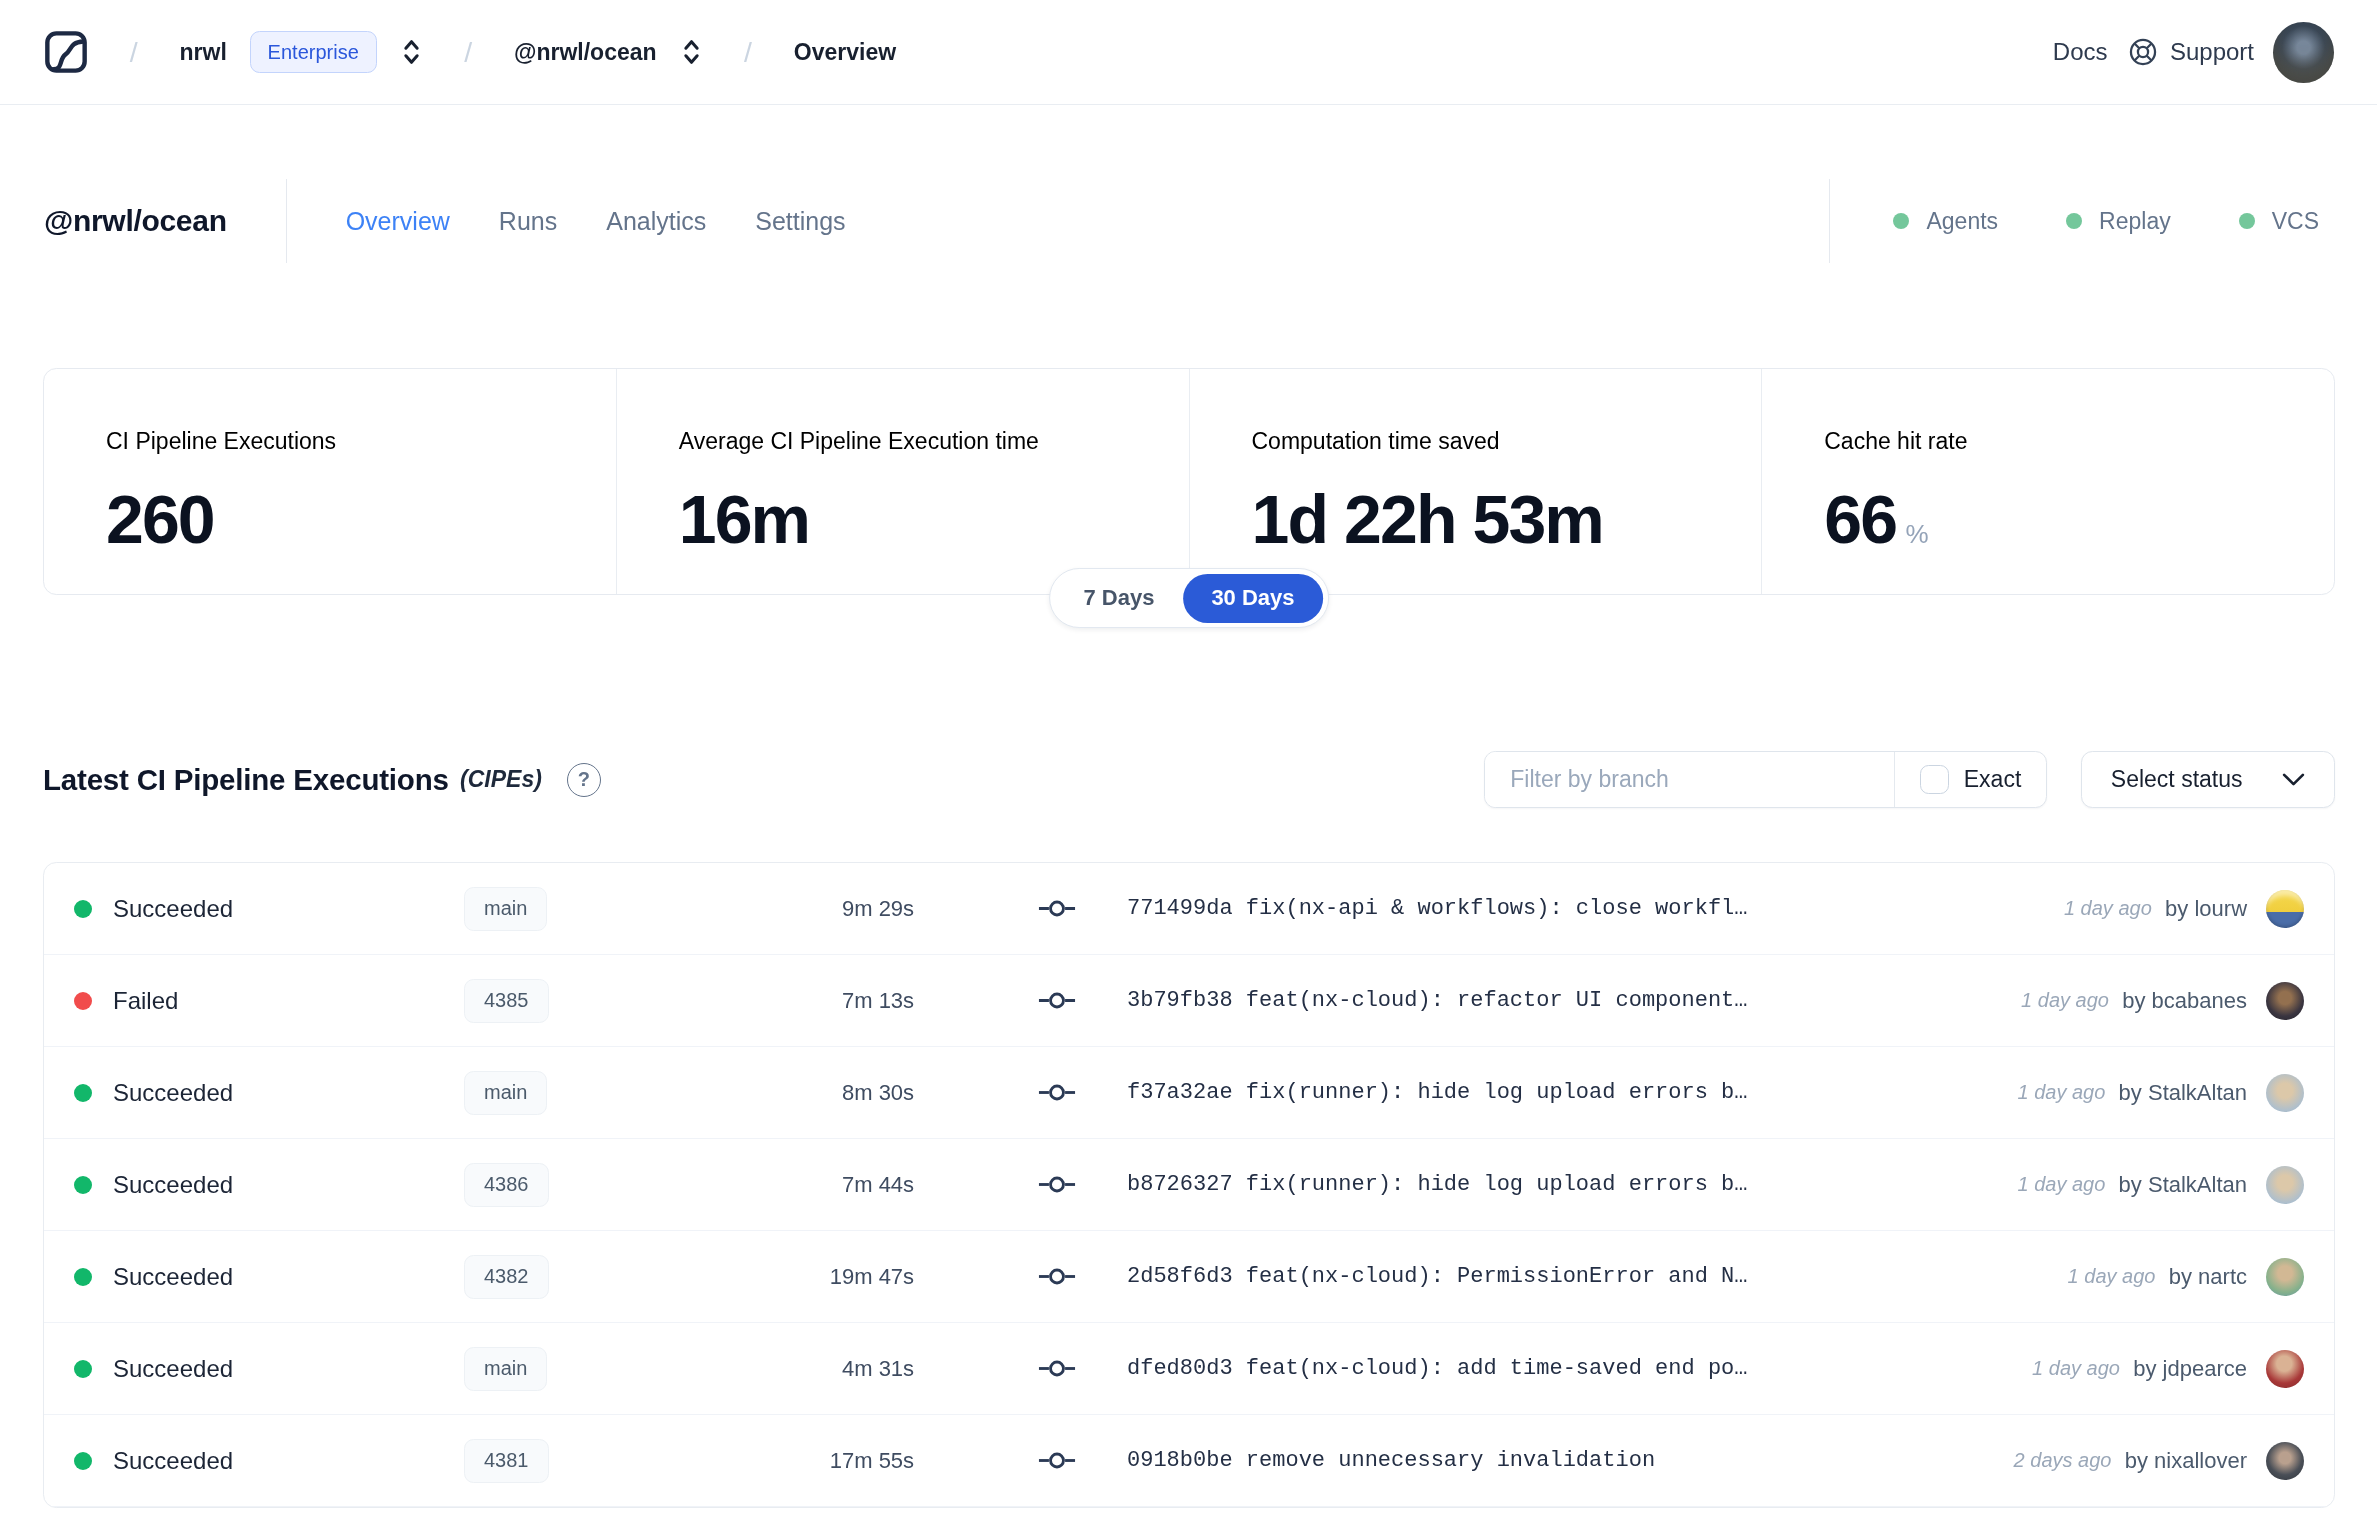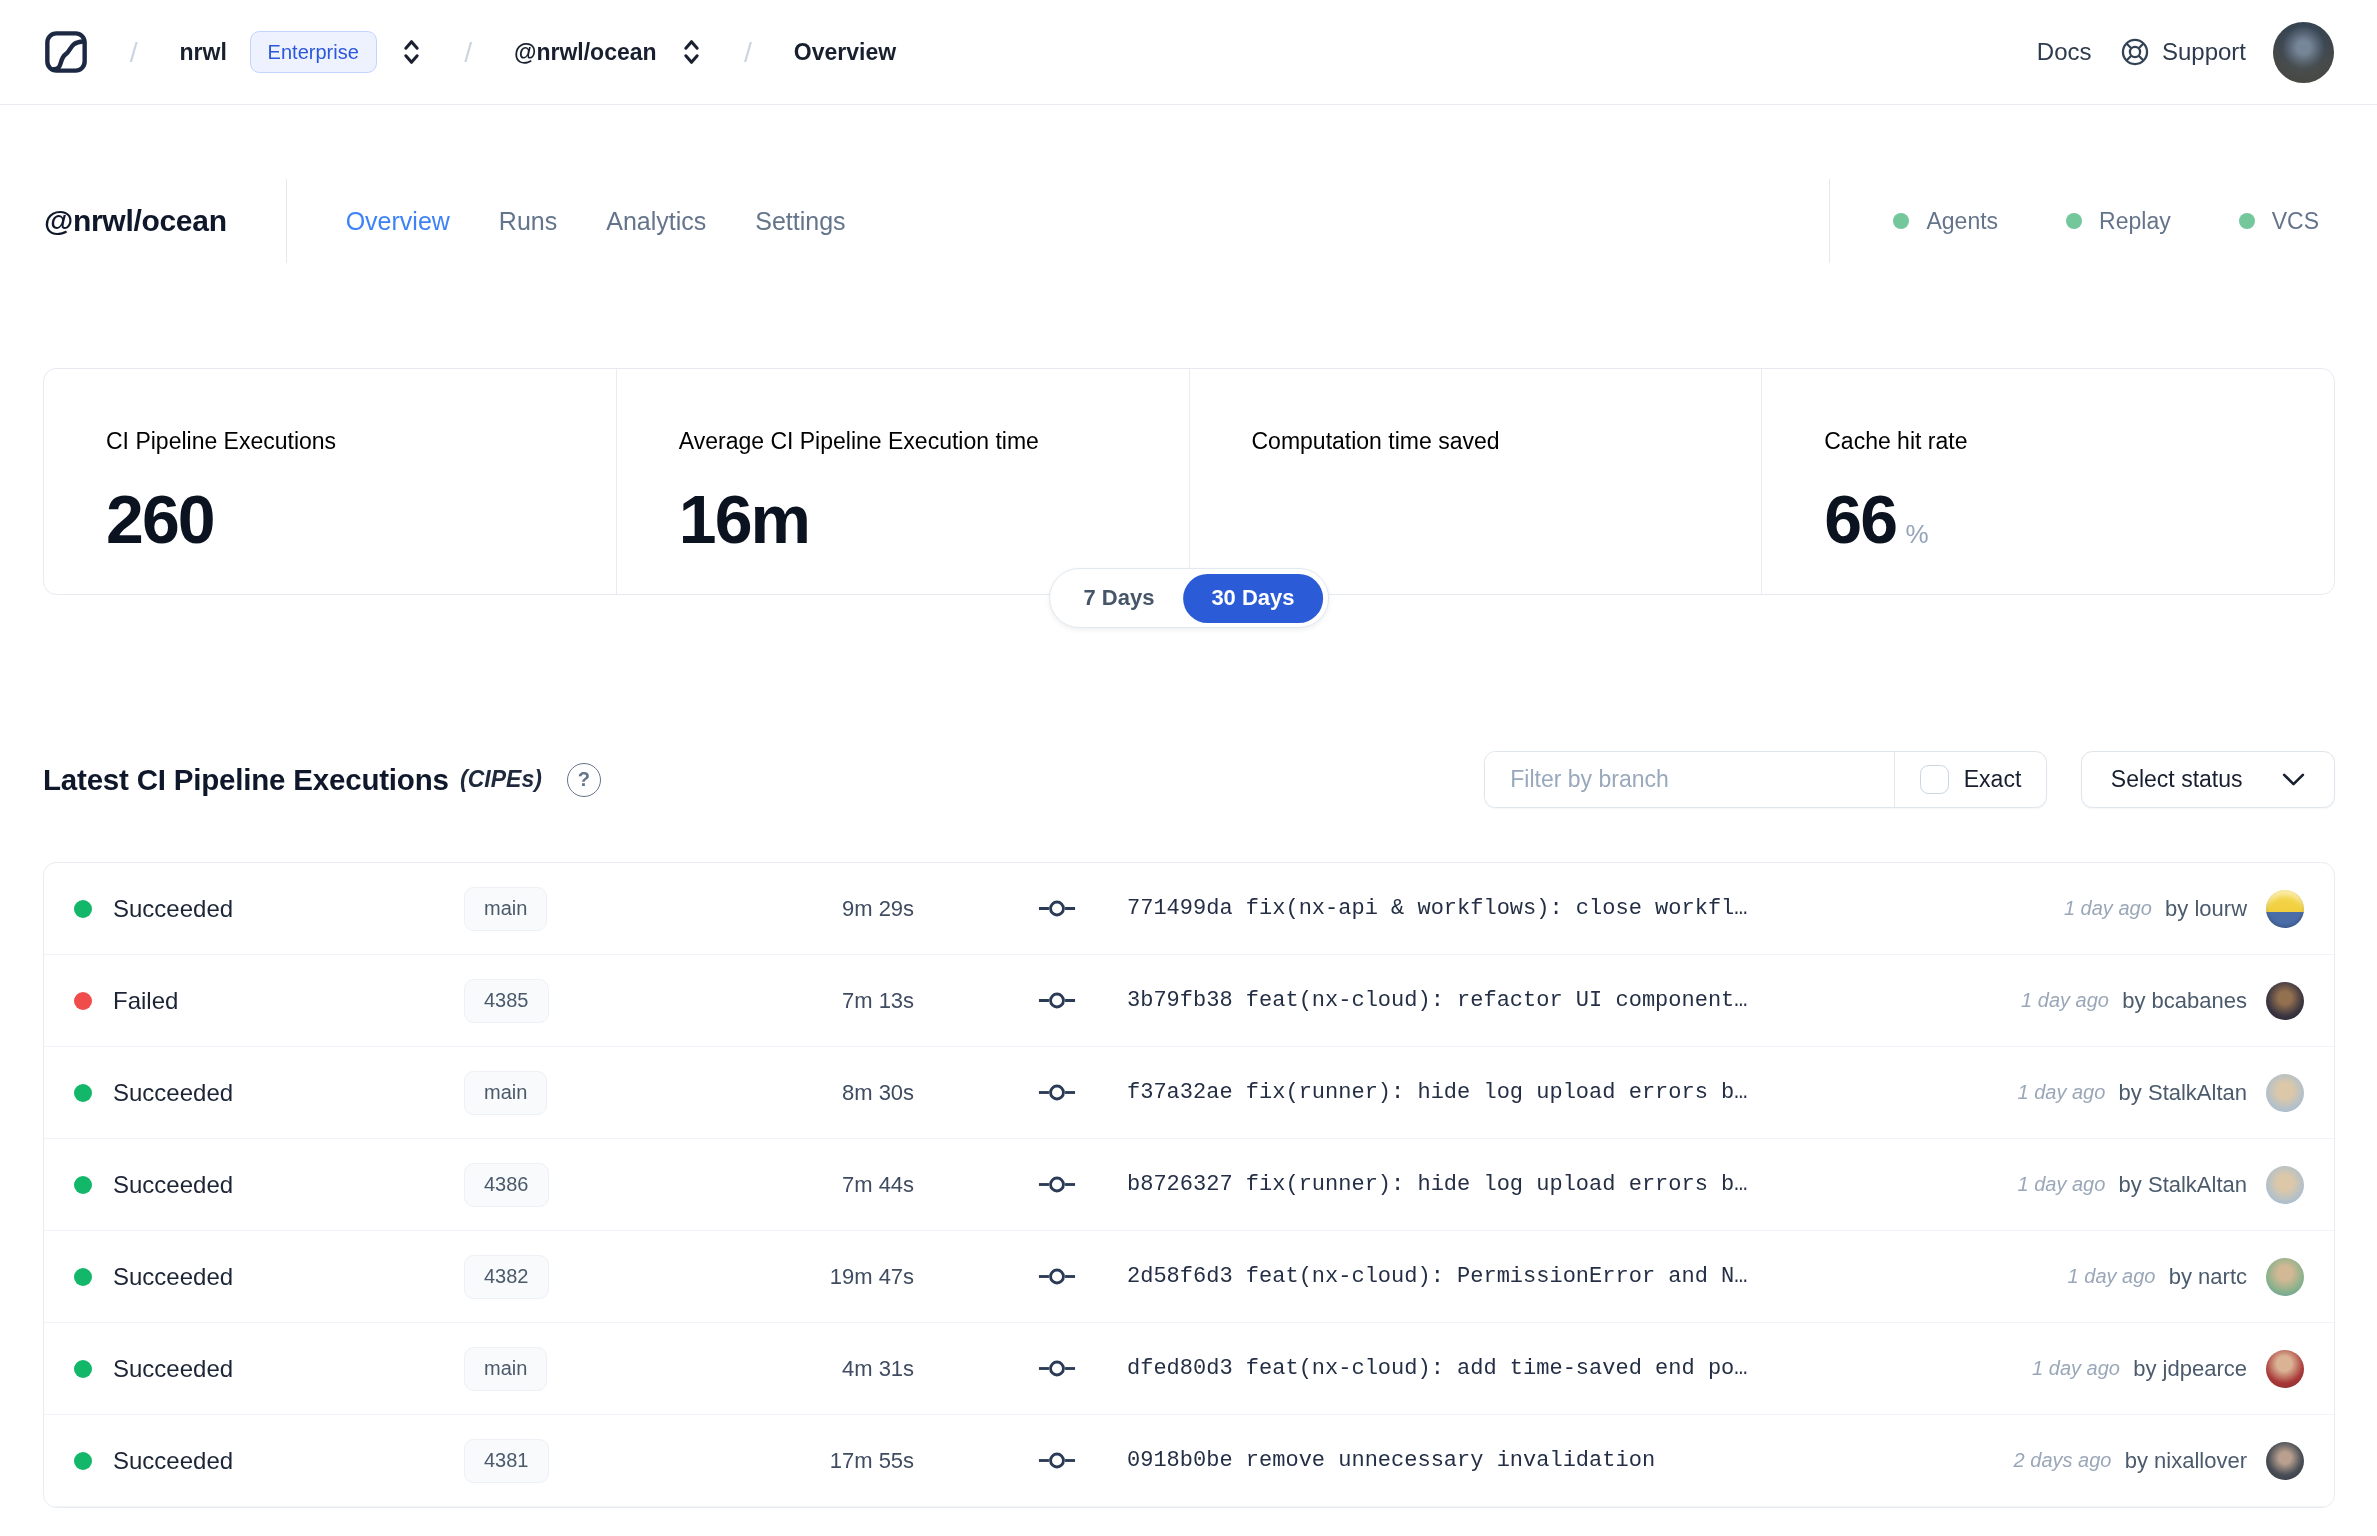--- a/index.html
+++ b/index.html
@@ -8,21 +8,21 @@
 
   
   .topbar { height: 105px; display: flex; align-items: center; padding: 0 44px;
     border-bottom: 1px solid #e9edf2; background: #fff; }
   .crumbs { display: flex; align-items: center; gap: 28.5px; }
   .slash { color: #cbd5e1; font-size: 28.5px; font-weight: 300; padding: 0 13.3px; }
   .crumb-text { font-size: 23px; font-weight: 600; color: #18202f; }
   .badge-enterprise { margin-left: -5.7px; font-size: 20px; font-weight: 500; color: #2b57db;
     background: #eef2ff; border: 1px solid #c3d4fc; border-radius: 9.5px; padding: 8.6px 17px; }
   .selector-icon { display: inline-flex; margin-left: -3.8px; cursor: pointer; }
-  .topbar-right { margin-left: auto; display: flex; align-items: center; gap: 27px; }
+  .topbar-right { margin-left: auto; display: flex; align-items: center; gap: 19px; }
   .nav-link { font-size: 24px; color: #2e3a4e; cursor: pointer; }
   .support-wrap { display: flex; align-items: center; gap: 11.4px; cursor: pointer; }
   .avatar-top { width: 61px; height: 61px; border-radius: 50%;
     background: radial-gradient(circle at 50% 42%, #77879a 14%, #3a4756 46%, #242f3b 100%);
     box-shadow: inset 0 -17px 17px rgba(120,100,60,.35); }
 
   
   .ws-row { margin-top: 72px; padding: 0 44px; height: 88px; display: flex; align-items: center; }
   .ws-title { font-size: 30px; font-weight: 700; color: #0f172a; letter-spacing: -0.3px; }
   .v-div { width: 1px; height: 84px; background: #e5e9ef; margin: 0 59px 0 59px; }
@@ -182,20 +182,21 @@
     <div class="stat">
       <div class="stat-label">CI Pipeline Executions</div>
       <div class="stat-value">260</div>
     </div>
     <div class="stat">
       <div class="stat-label">Average CI Pipeline Execution time</div>
       <div class="stat-value">16m</div>
     </div>
     <div class="stat">
       <div class="stat-label">Computation time saved</div>
+      <div class="stat-value">1d 22h 53m</div>
     </div>
     <div class="stat">
       <div class="stat-label">Cache hit rate</div>
       <div class="stat-value"><span>66</span><span class="stat-suffix">%</span></div>
     </div>
   </div>
   <div class="range-toggle">
     <span class="range-opt">7 Days</span>
     <span class="range-opt selected">30 Days</span>
   </div>

